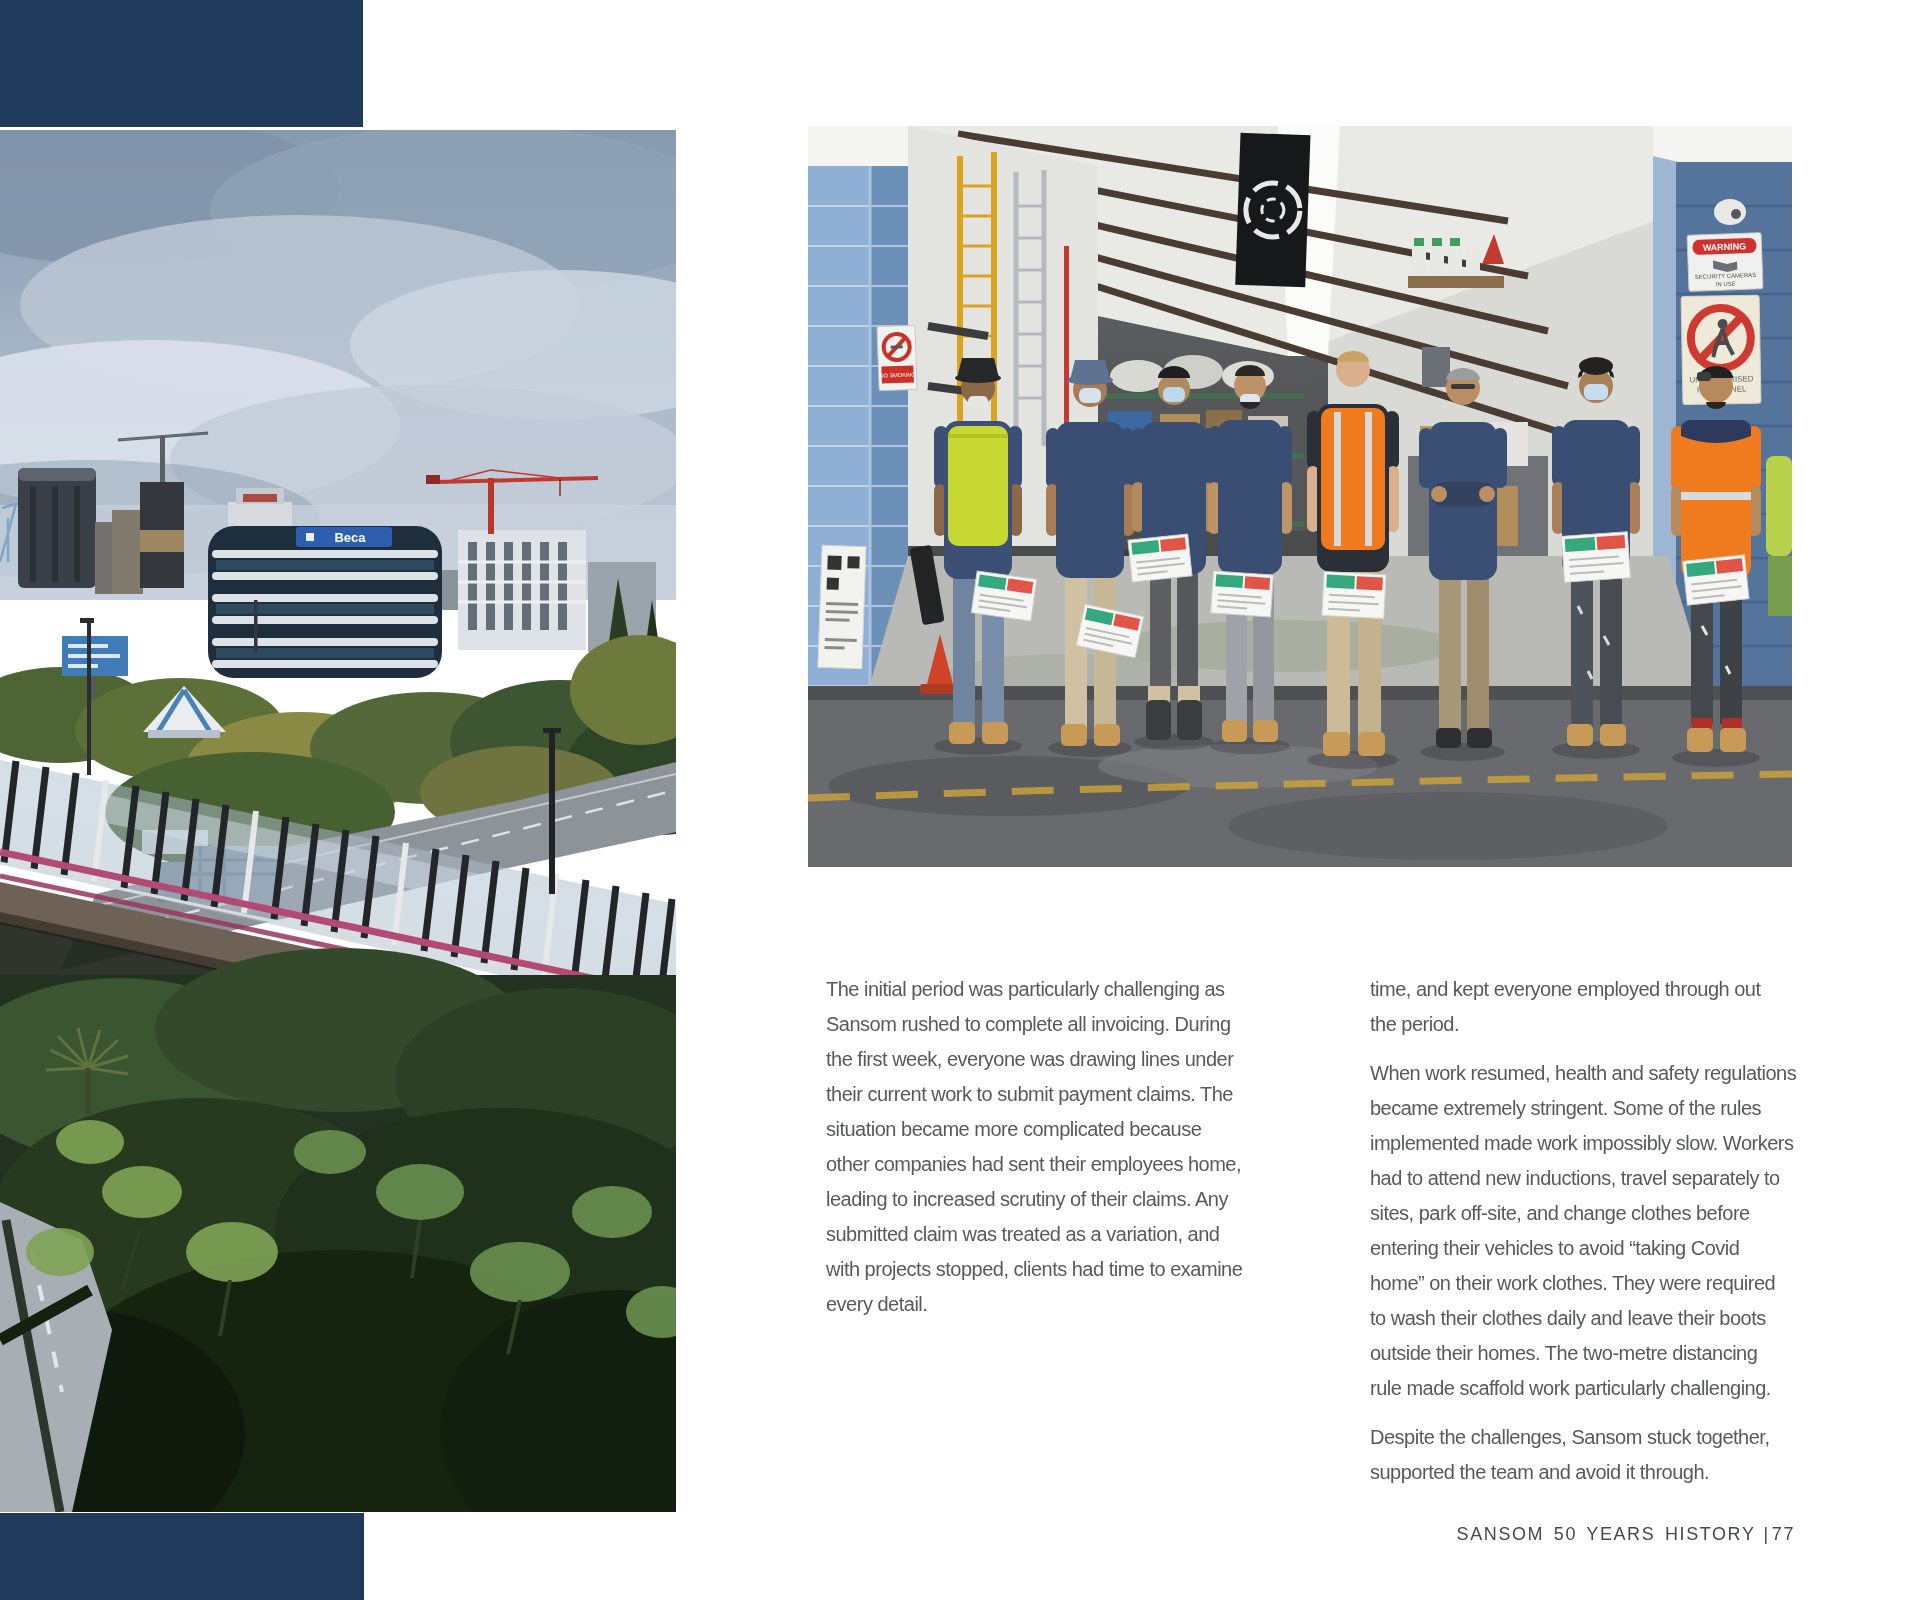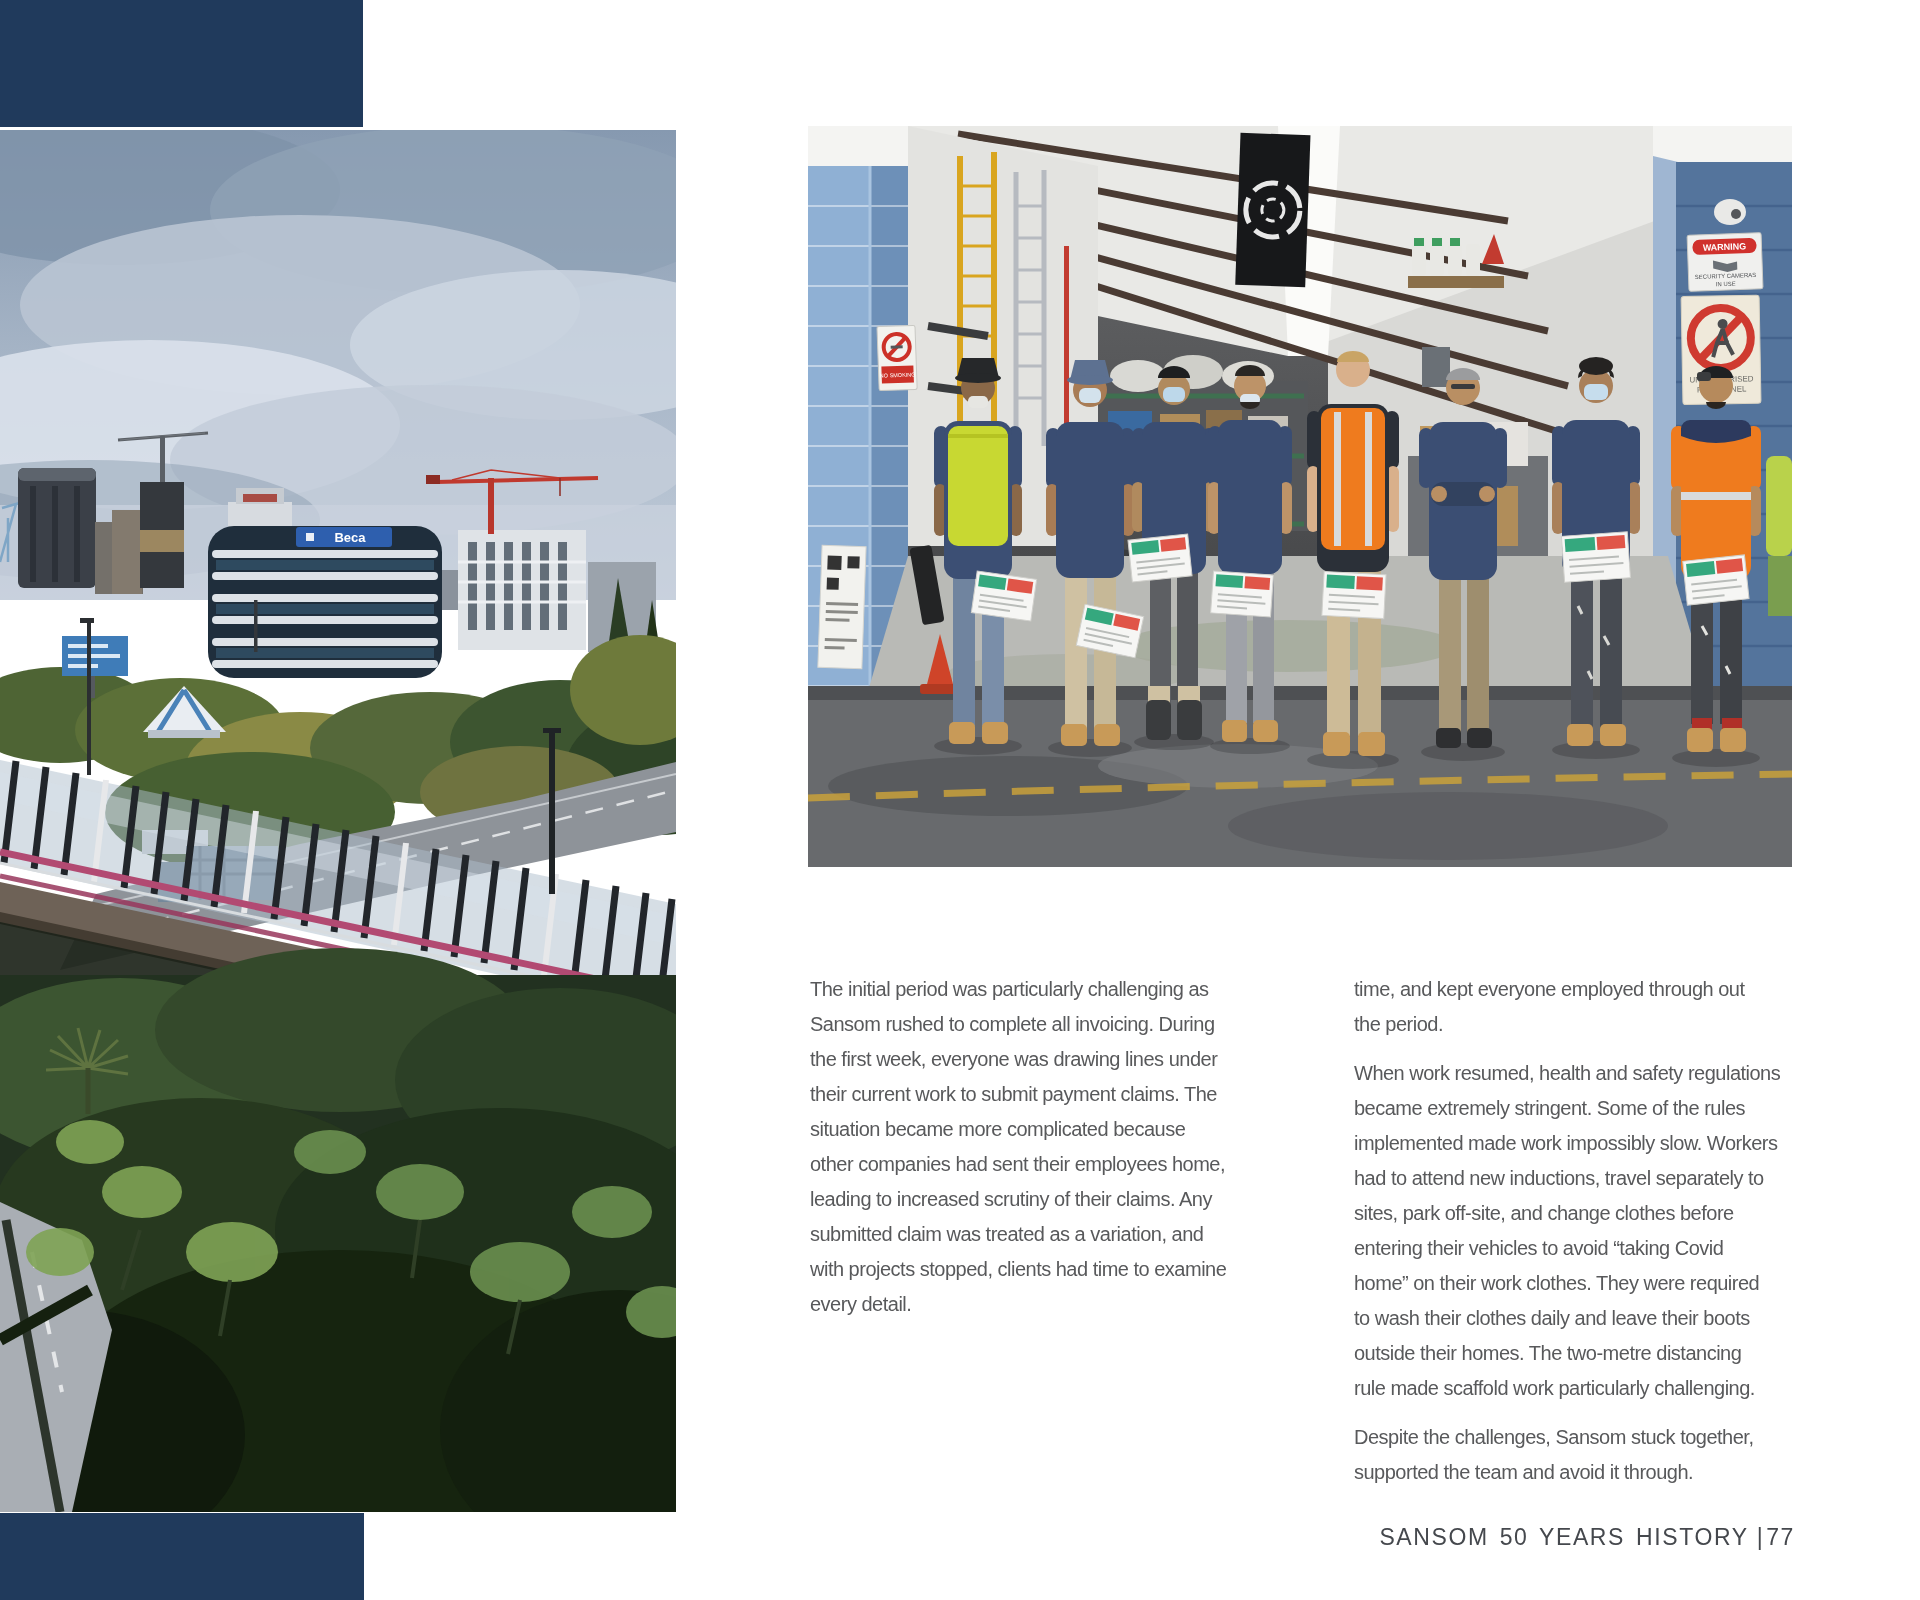--- a/index.html
+++ b/index.html
@@ -8,22 +8,22 @@
   .navy-block{position:absolute;background:#203a5c;}
   #navy-top{left:0;top:0;width:363px;height:127px;}
   #navy-bottom{left:0;top:1513px;width:364px;height:87px;}
   .photo{position:absolute;display:block;}
   #photo-left{left:0;top:130px;}
   #photo-right{left:808px;top:126px;}
   .col{position:absolute;top:972px;width:505px;color:#58595b;font-size:20px;
        line-height:35px;letter-spacing:-0.5px;}
   #col-1{left:810px;}
   #col-2{left:1354px;}
-  .col p{margin:0 0 14px 0;white-space:pre;}
-  .footer{position:absolute;top:1524px;right:125px;color:#45484d;font-size:23px;
+  .col p{margin:0 0 14px 16px;white-space:pre;}
+  .footer{position:absolute;top:1524px;right:125px;color:#45484d;font-size:18px;
           letter-spacing:1.6px;word-spacing:3px;white-space:nowrap;}
   .footer .sep{margin:0 2px 0 8px;color:#45484d;}
   svg text{font-family:"Liberation Sans",sans-serif;}
 </style>
 </head>
 <body>
 
 <div class="page">
 
   <div id="navy-top" class="navy-block"></div>

